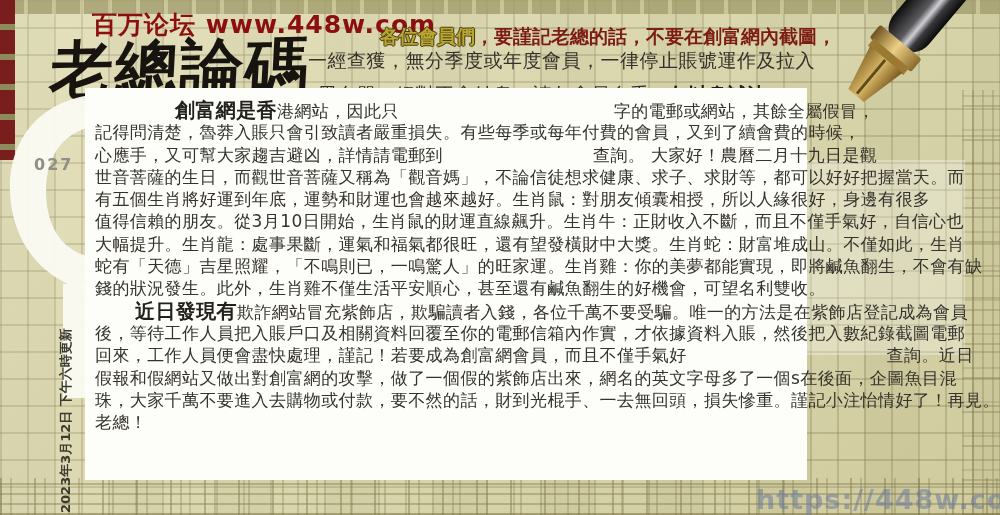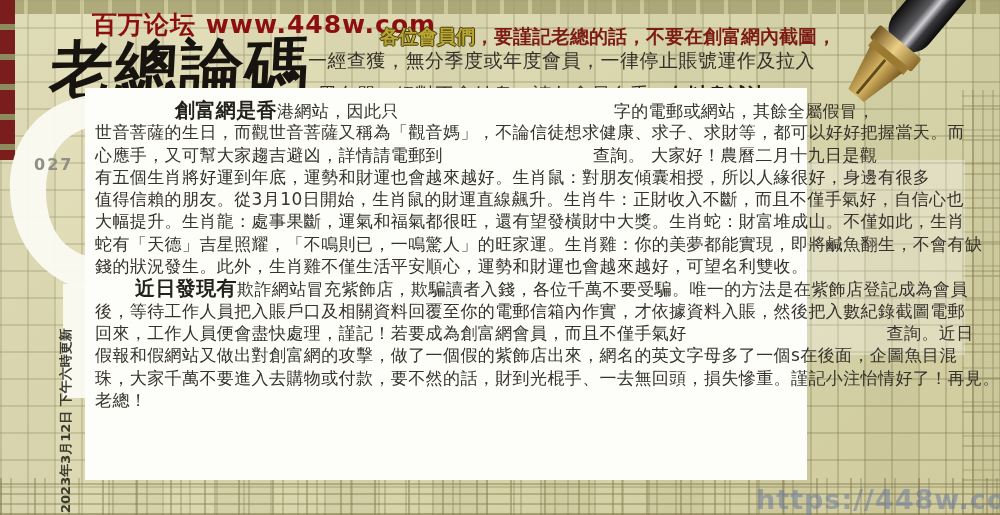--- a/index.html
+++ b/index.html
@@ -115,27 +115,28 @@
     <rect x="63" y="196" width="37" height="114" fill="#fafaf2" opacity="0.96"></rect>
   </svg>
   <div class="issue">027</div>
   <div class="date-vertical">2023年3月12日 下午六時更新</div>
 
   <div class="white-box"></div>
   <div class="wash"></div>
 
   <div class="body-text">
     <div class="line indent1"><span class="b">創富網是香</span><span>港網站，因此只</span><span class="gap g1"></span><span>字的電郵或網站，其餘全屬假冒，</span></div>
+    <div class="line">記得問清楚，魯莽入賬只會引致讀者嚴重損失。有些每季或每年付費的會員，又到了續會費的時候，</div>
+    <div class="line"><span>心應手，又可幫大家趨吉避凶，詳情請電郵到</span><span class="gap g2"></span><span>查詢。 大家好！農曆二月十九日是觀</span></div>
     <div class="line">世音菩薩的生日，而觀世音菩薩又稱為「觀音媽」，不論信徒想求健康、求子、求財等，都可以好好把握當天。而</div>
-    <div class="line"><span>心應手，又可幫大家趨吉避凶，詳情請電郵到</span><span class="gap g2"></span><span>查詢。 大家好！農曆二月十九日是觀</span></div>
     <div class="line">有五個生肖將好運到年底，運勢和財運也會越來越好。生肖鼠：對朋友傾囊相授，所以人緣很好，身邊有很多</div>
     <div class="line">值得信賴的朋友。從3月10日開始，生肖鼠的財運直線飆升。生肖牛：正財收入不斷，而且不僅手氣好，自信心也</div>
     <div class="line">大幅提升。生肖龍：處事果斷，運氣和福氣都很旺，還有望發橫財中大獎。生肖蛇：財富堆成山。不僅如此，生肖</div>
     <div class="line">蛇有「天德」吉星照耀，「不鳴則已，一鳴驚人」的旺家運。生肖雞：你的美夢都能實現，即將鹹魚翻生，不會有缺</div>
-    <div class="line">錢的狀況發生。此外，生肖雞不僅生活平安順心，運勢和財運也會越來越好，可望名利雙收。</div>
+    <div class="line">錢的狀況發生。此外，生肖雞不僅生活平安順心，甚至還有鹹魚翻生的好機會，可望名利雙收。</div>
     <div class="line indent2"><span class="b">近日發現有</span><span>欺詐網站冒充紫飾店，欺騙讀者入錢，各位千萬不要受騙。唯一的方法是在紫飾店登記成為會員</span></div>
     <div class="line">後，等待工作人員把入賬戶口及相關資料回覆至你的電郵信箱內作實，才依據資料入賬，然後把入數紀錄截圖電郵</div>
     <div class="line"><span>回來，工作人員便會盡快處理，謹記！若要成為創富網會員，而且不僅手氣好</span><span class="gap g3"></span><span>查詢。近日</span></div>
     <div class="line">假報和假網站又做出對創富網的攻擊，做了一個假的紫飾店出來，網名的英文字母多了一個s在後面，企圖魚目混</div>
     <div class="line">珠，大家千萬不要進入去購物或付款，要不然的話，財到光棍手、一去無回頭，損失慘重。謹記小注怡情好了！再見。</div>
     <div class="line">老總！</div>
   </div>
 
   <div class="watermark">https://448w.com</div>
 

